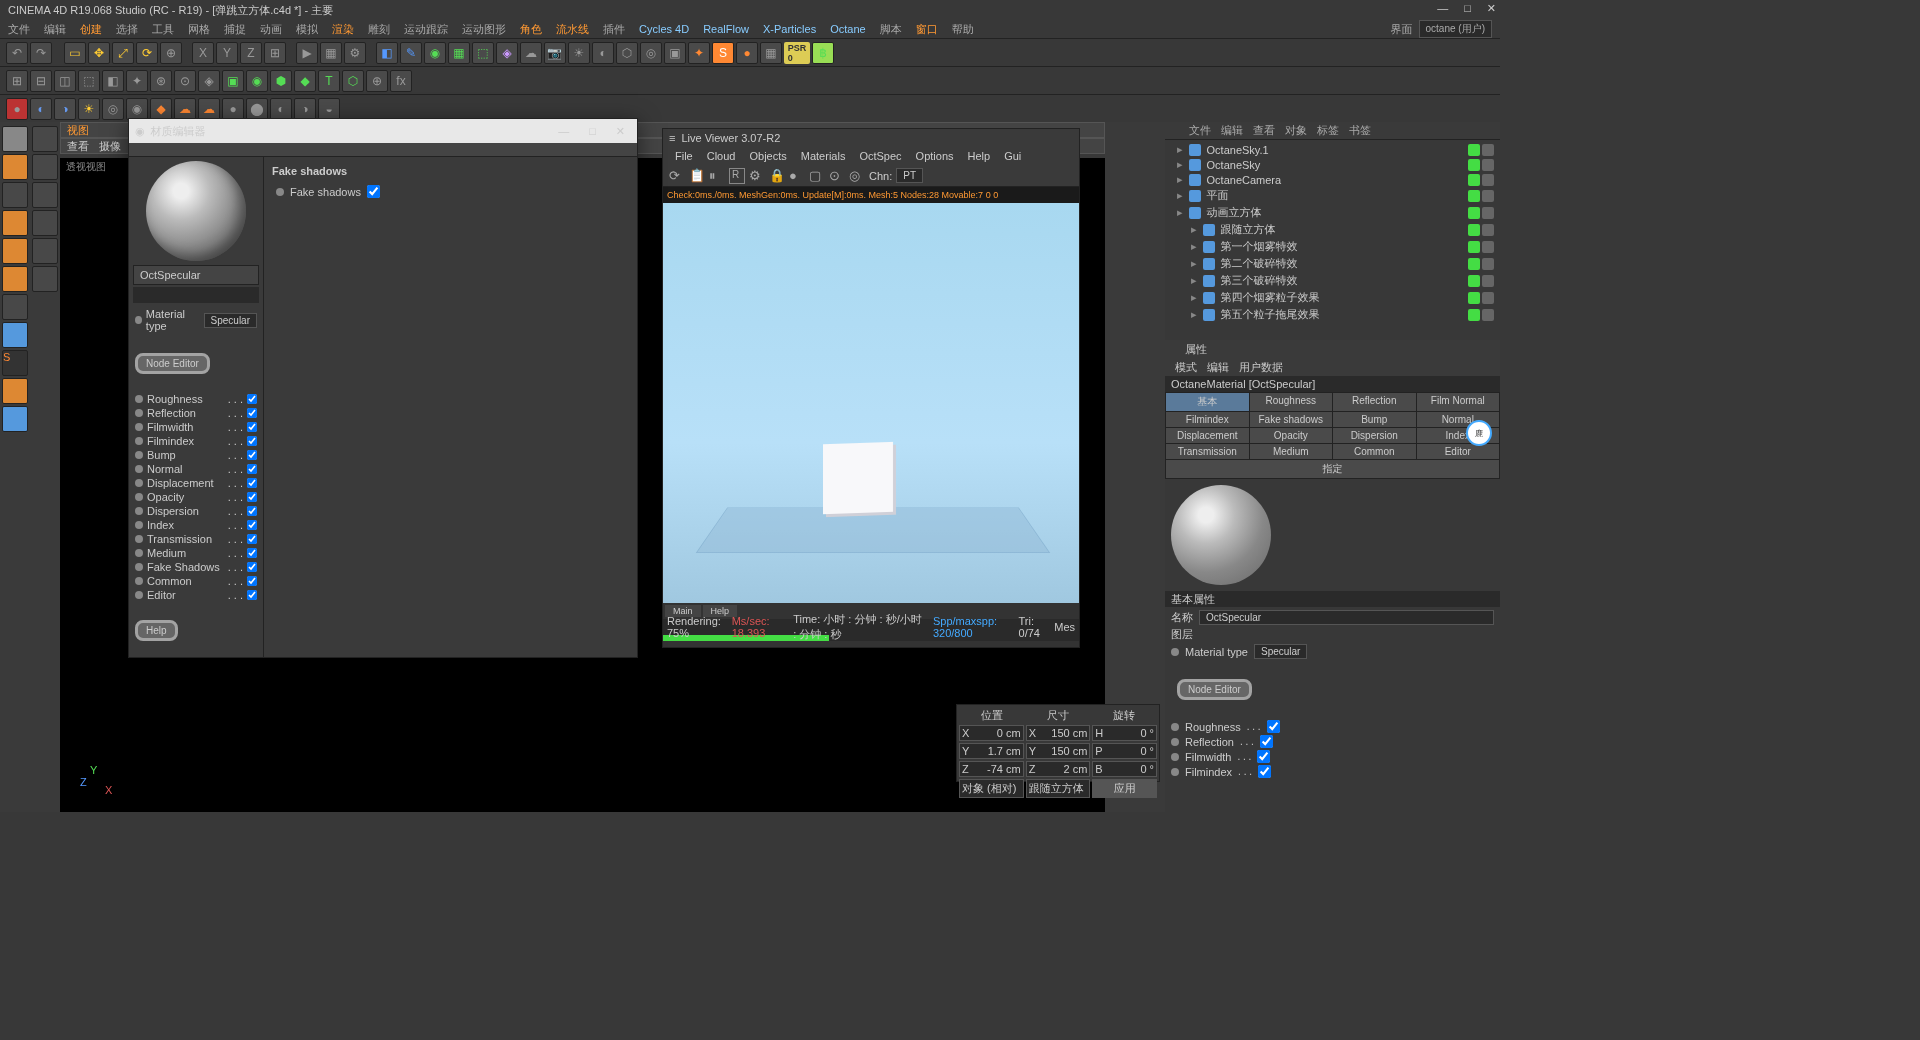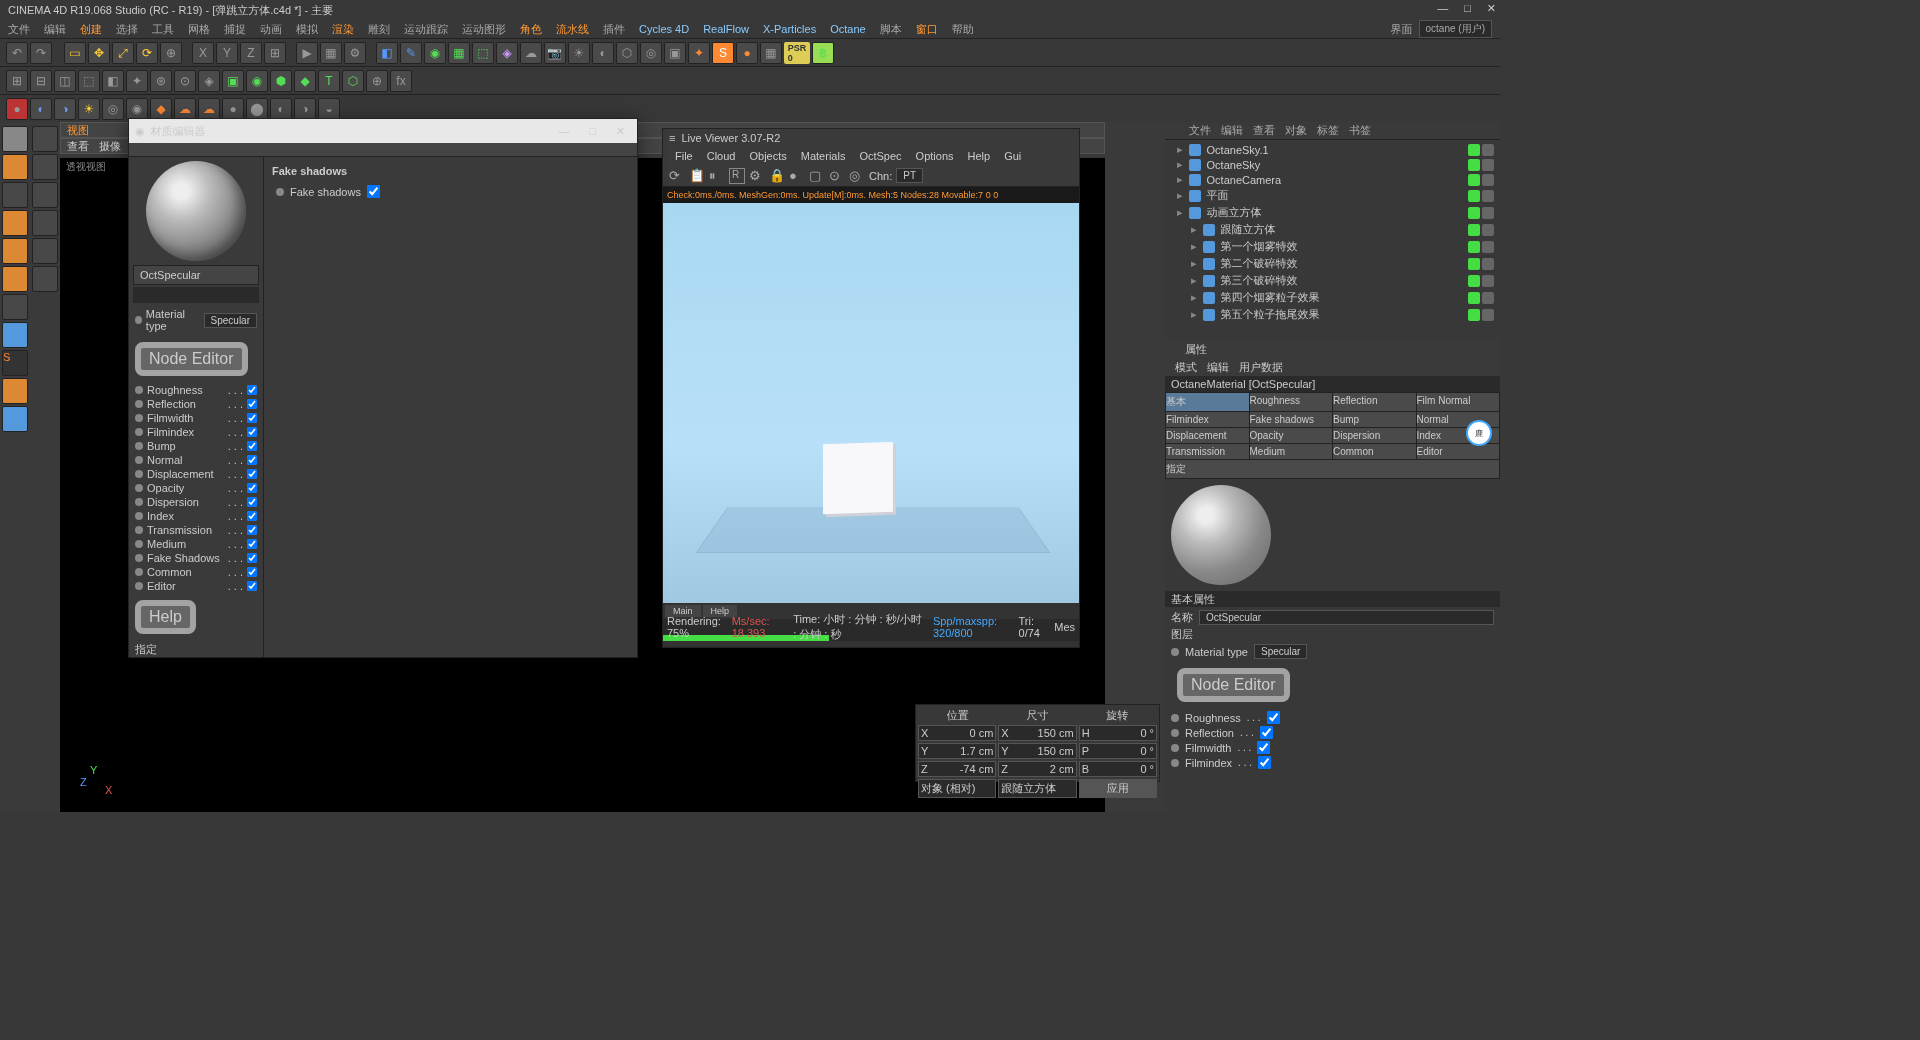--- a/index.html
+++ b/index.html
@@ -40,21 +40,21 @@
 .mdtitle .btns{margin-left:auto;display:flex;gap:20px;padding-right:12px;color:#333;font-size:13px}
 .mdtabs{height:14px;background:#444;border-bottom:1px solid #222}
 .mdbody{display:flex;height:calc(100% - 38px)}
 .mdleft{width:135px;background:#3a3a3a;border-right:1px solid #222;overflow-y:auto}
 .matpreview{width:100px;height:100px;margin:4px auto;background:radial-gradient(circle at 35% 30%,#eee 8%,#bbb 30%,#888 60%,#666);border-radius:50%;box-shadow:inset -6px -6px 12px rgba(0,0,0,.4)}
 .matname{background:#444;padding:3px 6px;margin:2px 4px;border:1px solid #222}
 .matrow{display:flex;align-items:center;padding:1px 6px;gap:4px;font-size:10px}
 .matrow input[type=checkbox]{width:10px;height:10px}
 .matrow.sel{color:#ff9933}
 .mtype{display:flex;align-items:center;gap:4px;padding:3px 6px}
-.nodebtn{background:#666;border:6px solid #a3a3a3;padding:2px 8px;margin:7px 6px;border-radius:8px;font-size:16px;display:inline-block}
+.nodebtn{background:#666;border:3px solid #a3a3a3;padding:2px 8px;margin:18px 6px;border-radius:8px;font-size:10px;display:inline-block}
 .mdright{flex:1;background:#3a3a3a;padding:8px}
 .mdright .hdr{color:#ccc;font-weight:bold;margin-bottom:6px}
 .mdright .row{display:flex;align-items:center;gap:6px;padding:2px 4px}
 .liveviewer{position:absolute;left:662px;top:128px;width:418px;height:520px;background:#333;border:1px solid #222;z-index:50}
 .lvtitle{height:18px;background:#3a3a3a;display:flex;align-items:center;padding-left:6px;font-size:10px;color:#aaa}
 .lvmenu{height:18px;display:flex;align-items:center;gap:14px;padding-left:12px;font-size:10px;color:#aaa;background:#3a3a3a}
 .lvtool{height:22px;display:flex;align-items:center;gap:4px;padding-left:6px;background:#3a3a3a;border-bottom:1px solid #222}
 .lvtool .ico{width:16px;height:16px;color:#aaa;font-size:13px}
 .lvstatus{height:16px;background:#1a1a1a;color:#ff9933;font-size:9px;padding-left:4px;display:flex;align-items:center}
 .lvrender{height:400px;background:linear-gradient(#a8d8f0,#b8e0f8 60%,#a0c8e0);position:relative}
@@ -71,33 +71,33 @@
 .objlist{flex:0 0 200px;background:#383838;overflow-y:auto;padding:2px}
 .objrow{display:flex;align-items:center;padding:1px 4px;gap:6px;font-size:10px}
 .objrow .ico{width:12px;height:12px;background:#5599dd;border-radius:2px}
 .objrow .tags{margin-left:auto;display:flex;gap:2px}
 .objrow .tag{width:12px;height:12px;background:#666;border-radius:2px}
 .objrow.sel{color:#ff9933}
 .attrhdr{height:18px;background:#3a3a3a;padding-left:20px;display:flex;align-items:center;font-size:10px}
 .attrtabs{height:18px;display:flex;gap:10px;padding-left:10px;font-size:10px;align-items:center;background:#3a3a3a}
 .attrtitle{height:16px;background:#2a2a2a;padding-left:6px;display:flex;align-items:center;font-size:10px}
 .tabgrid{display:flex;flex-wrap:wrap;gap:1px;padding:1px;background:#222}
-.tabgrid span{flex:1 0 23%;background:#4a4a4a;text-align:left;padding:2px 0;font-size:10px;min-width:60px}
+.tabgrid span{flex:1 0 23%;background:#4a4a4a;text-align:center;padding:2px 8px;font-size:10px;min-width:60px}
 .tabgrid span.sel{background:#5a7a9a}
 .attrprev{width:100px;height:100px;margin:6px;background:radial-gradient(circle at 35% 30%,#eee 8%,#bbb 30%,#888 60%,#666);border-radius:50%}
 .attrrows{padding:2px 6px}
 .attrrows .r{display:flex;align-items:center;gap:6px;padding:1px 0;font-size:10px}
 .timeline{height:22px;background:#383838;display:flex;align-items:center;position:relative;border-top:1px solid #222}
 .tlruler{flex:1;height:20px;background:#333;position:relative;overflow:hidden;margin:0 8px}
 .tlruler .tick{position:absolute;top:4px;font-size:9px;color:#888}
 .tlhead{position:absolute;left:8px;top:0;width:12px;height:20px;background:#4d8}
 .playbar{height:24px;background:#383838;display:flex;align-items:center;gap:2px;padding:0 6px;border-top:1px solid #222}
 .playbar .fld{background:#2a2a2a;border:1px solid #555;padding:2px 6px;font-size:10px;min-width:50px}
 .playbar .pbtn{width:20px;height:18px;background:#4a4a4a;border:1px solid #222;display:flex;align-items:center;justify-content:center;font-size:11px}
-.coordbar{position:absolute;right:340px;bottom:30px;width:245px;height:78px;background:#383838;border:1px solid #222;padding:2px;font-size:10px}
+.coordbar{position:absolute;right:340px;bottom:30px;width:204px;height:78px;background:#383838;border:1px solid #222;padding:2px;font-size:10px}
 .coordbar .hdr{display:flex;justify-content:space-around;color:#aaa;padding:1px 0}
 .coordbar .crow{display:flex;gap:2px;padding:1px 0}
 .coordbar .cfld{flex:1;background:#2a2a2a;border:1px solid #555;padding:1px 2px;display:flex;justify-content:space-between}
 .matbar{height:64px;background:#383838;border-top:1px solid #222;display:flex;align-items:flex-start;padding:2px;gap:2px}
 .matbar .tabs{display:flex;gap:10px;padding:2px 8px;font-size:10px;width:100%}
 .matbar .tabs .hl{color:#ff9933}
 .matslot{width:36px;height:48px;display:flex;flex-direction:column;align-items:center;gap:1px}
 .matball{width:32px;height:32px;border-radius:50%}
 .matball.sel{background:radial-gradient(circle at 35% 30%,#fff,#ccc 40%,#888);box-shadow:0 0 0 2px #fff}
 .matball.b2{background:radial-gradient(circle at 35% 30%,#cef,#8cf 40%,#58c)}

